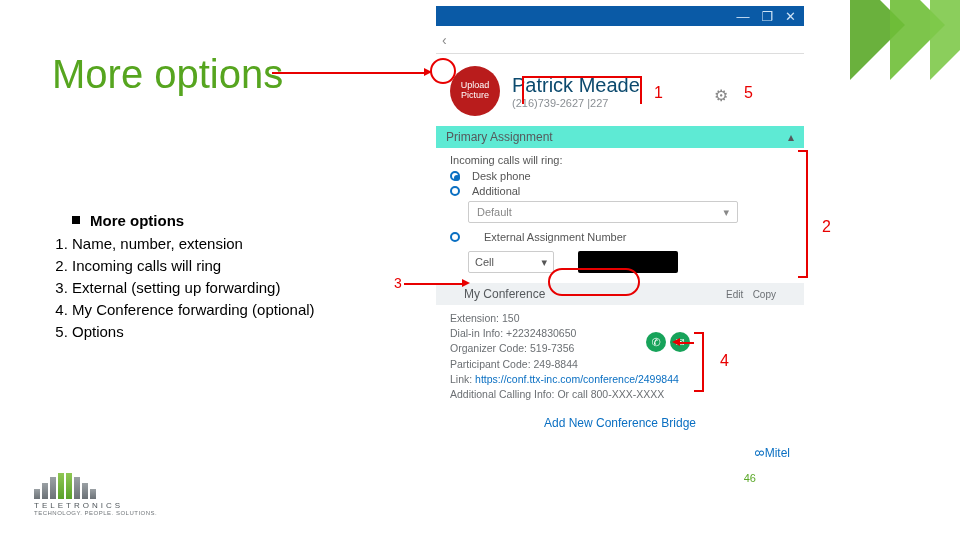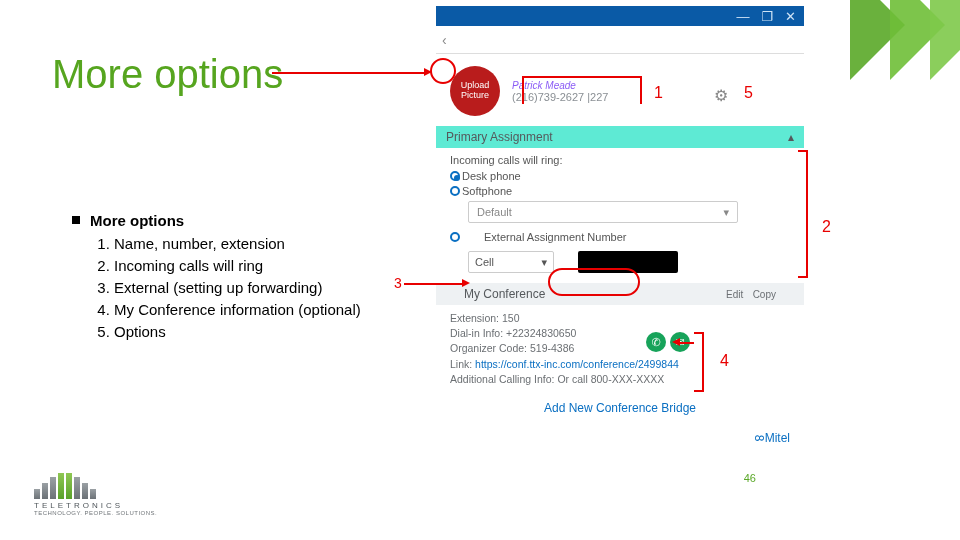--- a/index.html
+++ b/index.html
@@ -10,40 +10,40 @@
   .chevrons { position: absolute; top: -30px; right: -30px; }
   .chev { width: 0; height: 0; border-top: 55px solid transparent; border-bottom: 55px solid transparent; border-right: 55px solid #63b32e; position: absolute; opacity: .9; transform: rotate(180deg); }
   .chev.c1 { right: 85px; top: 0; border-right-color:#5aa828;}
   .chev.c2 { right: 45px; top: 0; border-right-color:#6fbf37;}
   .chev.c3 { right: 5px;  top: 0; border-right-color:#7ec94a;}
 
   .title { position: absolute; left: 52px; top: 52px; font-size: 40px; font-weight: 400; color: #56a51f; }
 
   .bullet-block { position: absolute; left: 72px; top: 210px; font-size: 15px; color: #000; line-height: 1.4; }
   .bullet-block .square { display: inline-block; width: 8px; height: 8px; background: #000; margin-right: 10px; vertical-align: 2px; }
-  .bullet-block ol { margin-left: 42px; margin-top: 2px; }
+  .bullet-block ol { margin-top: 2px; }
   .bullet-block li { margin-bottom: 1px; }
 
   .label-3 { position: absolute; left: 394px; top: 275px; color: #e80000; font-size: 14px; }
 
   
   .app { position: absolute; left: 436px; top: 6px; width: 368px; height: 430px; }
   .titlebar { height: 20px; background: #0a5aa6; display: flex; justify-content: flex-end; align-items: center; gap: 12px; padding-right: 8px; }
   .titlebar span { color: #cfe4f6; font-size: 13px; line-height: 1; }
   .backrow { height: 28px; border-bottom: 1px solid #ddd; display:flex; align-items:center; padding-left:6px;}
   .backrow .back { color:#888; font-size:14px;}
   .profile { display: flex; align-items: center; gap: 12px; padding: 12px 14px 10px; }
   .upload { width: 50px; height: 50px; border-radius: 50%; background: #b91c1c; color: #fff; font-size: 9px; display: flex; align-items: center; justify-content: center; text-align: center; line-height: 1.1; }
-  .pname { color: #8b5cf6; font-size: 10px; font-style: italic; }
+  .pname { color: #0c4a6e; font-size: 20px; }
   .pext  { color: #8a8f94; font-size: 11px; }
 
   .section-hdr { background: #5eead4; padding: 4px 10px; font-size: 12px; color: #55595c; display:flex; justify-content:space-between; align-items:center;}
   .section-body { padding: 6px 14px 10px; font-size: 11px; color: #555; }
   .section-body .lbl { color:#555; margin-bottom:4px;}
-  .radio-row { display:flex; align-items:center; gap:2px; margin:3px 0;}
+  .radio-row { display:flex; align-items:center; gap:12px; margin:3px 0;}
   .radio { width:10px; height:10px; border:2px solid #0a6fc2; border-radius:50%; display:inline-block;}
   .radio.on::after{content:"";display:block;width:6px;height:6px;background:#0a6fc2;border-radius:50%;margin:2px;}
   .dd { margin-top:4px; margin-left:18px; width:270px; height:22px; border:1px solid #ccc; border-radius:2px; display:flex; align-items:center; justify-content:space-between; padding:8px 8px; color:#888; font-size:11px;}
   .ext-row { display:flex; align-items:center; gap:24px; margin-top:8px;}
   .ext-dd { width:86px; height:22px; border:1px solid #ccc; border-radius:2px; display:flex; align-items:center; justify-content:space-between; padding:0 6px; font-size:11px; color:#555;}
   .ext-val { width:100px; height:22px; background:#000; border-radius:2px;}
 
   .conf-hdr { background:#eef1f3; padding:4px 28px; font-size:12px; color:#55595c; display:flex; justify-content:space-between; align-items:center;}
   .conf-actions span { font-size:10px; color:#6b6f73; margin-left:6px;}
   .conf-body { padding:6px 14px; font-size:10.5px; color:#6b6f73; line-height:1.45;}
@@ -88,21 +88,21 @@
   </div>
 
   <div class="title">More options</div>
 
   <div class="bullet-block">
     <div><span class="square"></span><b>More options</b></div>
     <ol>
       <li>Name, number, extension</li>
       <li>Incoming calls will ring</li>
       <li>External (setting up forwarding)</li>
-      <li>My Conference information (optional)</li>
+      <li>My Conference forwarding (optional)</li>
       <li>Options</li>
     </ol>
   </div>
 
   <div class="app">
     <div class="titlebar">
       <span>—</span>
       <span>❐</span>
       <span>✕</span>
     </div>
@@ -121,21 +121,21 @@
       <span>▴</span>
     </div>
     <div class="section-body">
       <div class="lbl">Incoming calls will ring:</div>
       <div class="radio-row">
           <span class="radio on"></span>
           <span>Desk phone</span>
         </div>
       <div class="radio-row">
           <span class="radio"></span>
-          <span>Softphone</span>
+          <span>Additional</span>
         </div>
       <div class="dd">
           <span>Default</span>
           <span>▾</span>
         </div>
       <div class="ext-row">
         <span class="radio"></span>
         <span>External Assignment Number</span>
       </div>
       <div class="ext-row" style="margin-left:18px;">
@@ -149,21 +149,22 @@
     <div class="conf-hdr">
       <span>My Conference</span>
       <span class="conf-actions">
         <span>Edit</span>
         <span>Copy</span>
       </span>
     </div>
     <div class="conf-body">
       <div>Extension: 150</div>
       <div>Dial-in Info: +22324830650</div>
-      <div>Organizer Code: 519-4386</div>
+      <div>Organizer Code: 519-7356</div>
+      <div>Participant Code: 249-8844</div>
       <div><span>Link: </span><span class="link">https://conf.ttx-inc.com/conference/2499844</span></div>
       <div>Additional Calling Info: Or call 800-XXX-XXXX</div>
     </div>
     <div class="addlink">Add New Conference Bridge</div>
     <div class="brand"><span class="inf">8</span><span>Mitel</span></div>
   </div>
 
   <div class="gear">⚙</div>
 
   <div class="pill-icons">

